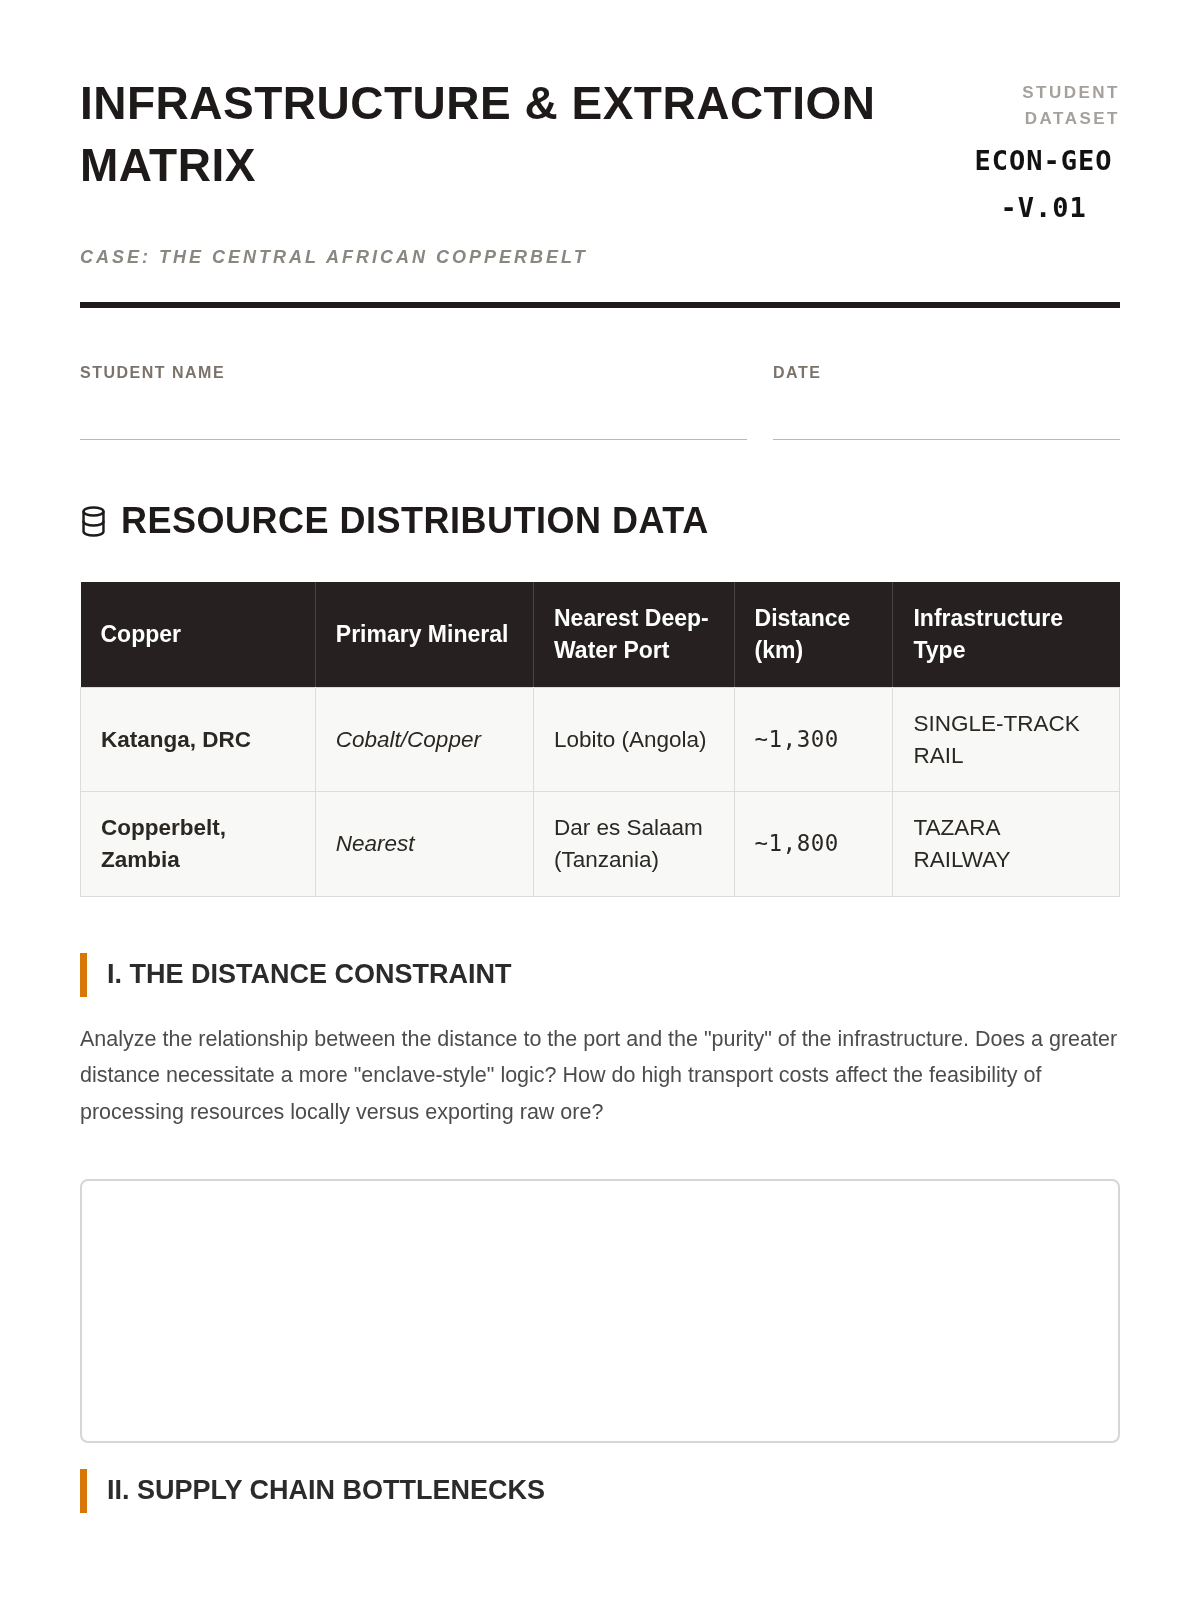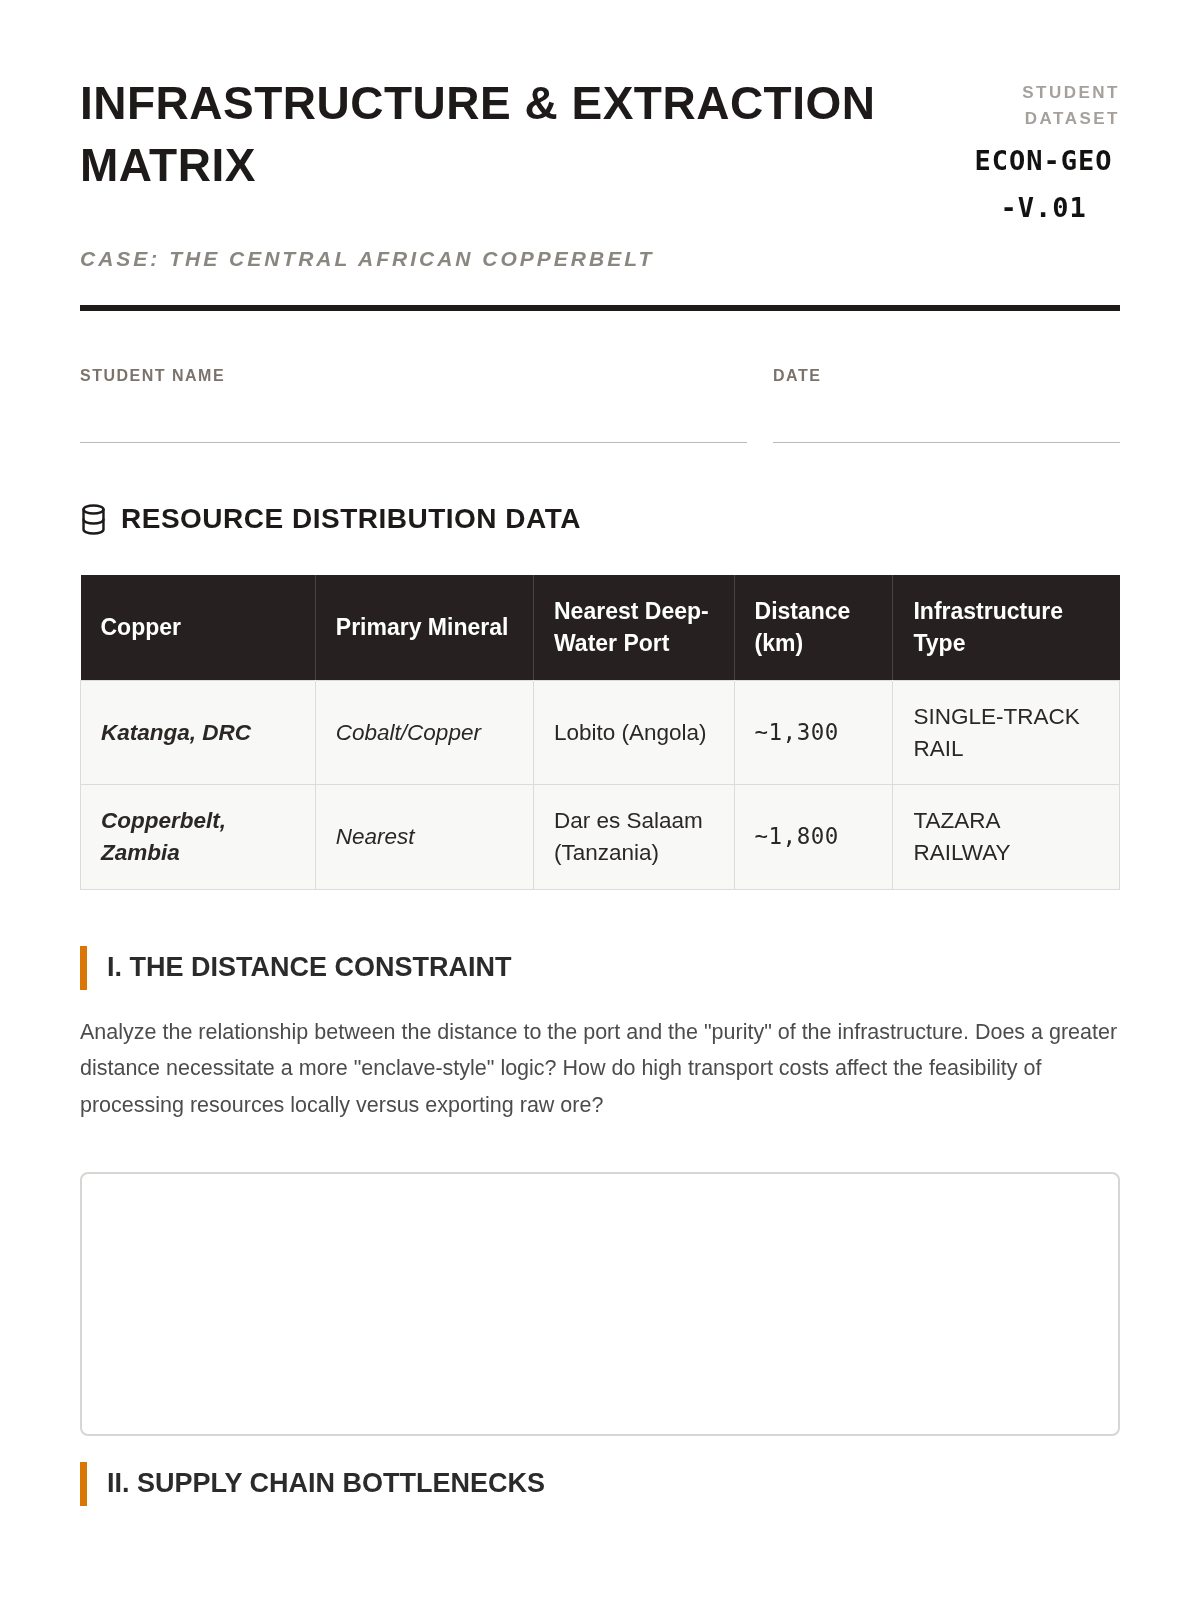--- a/index.html
+++ b/index.html
@@ -37,59 +37,59 @@
     text-transform: uppercase;
   }
   .meta-code {
     font-family: "DejaVu Sans Mono", monospace;
     font-size: 27px; font-weight: bold; color: #141211;
     width: 9.4ch; margin-left: auto; word-break: break-all;
     line-height: 1.75; margin-top: 4px; letter-spacing: 1px; text-align: center;
   }
   .subtitle {
     margin-top: 16px; font-style: italic; font-weight: bold;
-    font-size: 21px; letter-spacing: 3px; color: #8a8680;
+    font-size: 18px; letter-spacing: 3px; color: #8a8680;
   }
   .rule { height: 6px; background: var(--ink); margin-top: 34px; }
 
   
   .fields { display: flex; gap: 26px; margin-top: 56px; }
   .field-name { width: 667px; }
   .field-date { flex: 1; }
   .field-label { font-size: 16px; font-weight: bold; letter-spacing: 1.5px; color: var(--label-gray); }
   .field-input {
     display: block; width: 100%; height: 48px; margin-top: 10px;
     border: 0; border-bottom: 1.5px solid var(--line-gray);
     border-radius: 0; background: transparent; outline: none;
     font-family: "Liberation Sans", sans-serif; font-size: 22px; color: var(--ink);
   }
 
   
   .data-head { display: flex; align-items: center; gap: 14px; margin-top: 60px; }
   .data-head .icon { display: flex; }
-  .data-head h2 { margin: 0; font-size: 28px; font-weight: bold; letter-spacing: 0.5px; color: var(--ink); }
+  .data-head h2 { margin: 0; font-size: 36px; font-weight: bold; letter-spacing: 0.5px; color: var(--ink); }
 
   table.resource { width: 100%; border-collapse: collapse; margin-top: 40px; }
   table.resource th {
     background: var(--header-bg); color: #ffffff; text-align: left;
     font-size: 23px; font-weight: bold; padding: 20px; vertical-align: middle;
     line-height: 1.4; border-right: 1px solid rgba(255,255,255,0.16);
   }
   table.resource th:last-child { border-right: none; }
   table.resource th:nth-child(1) { width: 22.6%; }
   table.resource th:nth-child(2) { width: 21.0%; }
   table.resource th:nth-child(3) { width: 19.3%; }
   table.resource th:nth-child(4) { width: 15.3%; }
   table.resource th:nth-child(5) { width: 21.8%; }
   table.resource td {
     background: var(--cell-bg); border: 1px solid var(--cell-border);
     font-size: 22.5px; color: #2b2824; padding: 20px; vertical-align: middle;
     line-height: 1.42;
   }
-  td.col-region { font-weight: bold; color: #23201e; font-style: italic; }
+  td.col-region { font-weight: bold; color: #23201e; }
   td.col-mineral { font-style: italic; }
   td.col-distance { font-family: "DejaVu Sans Mono", monospace; font-size: 21px; letter-spacing: 0.5px; margin-left: 31px; }
 
   
   .section-title {
     margin: 0; margin-top: 56px;
     border-left: 7px solid var(--accent); padding-left: 20px;
     font-size: 27px; font-weight: bold; line-height: 1.6; color: #2b2b2b;
   }
   .prompt {

